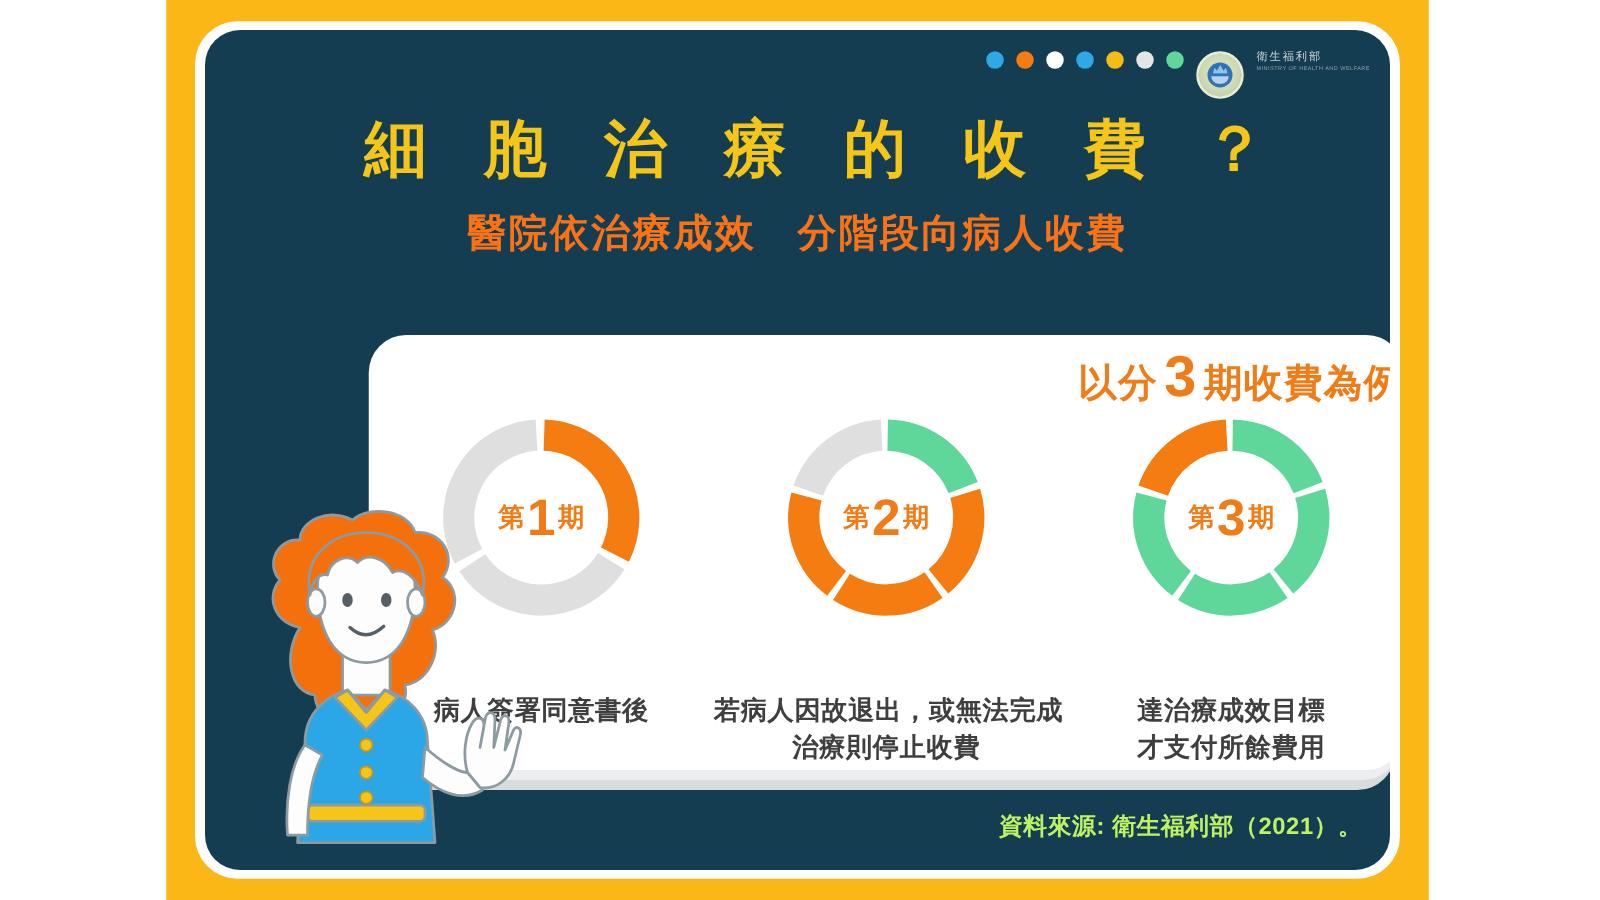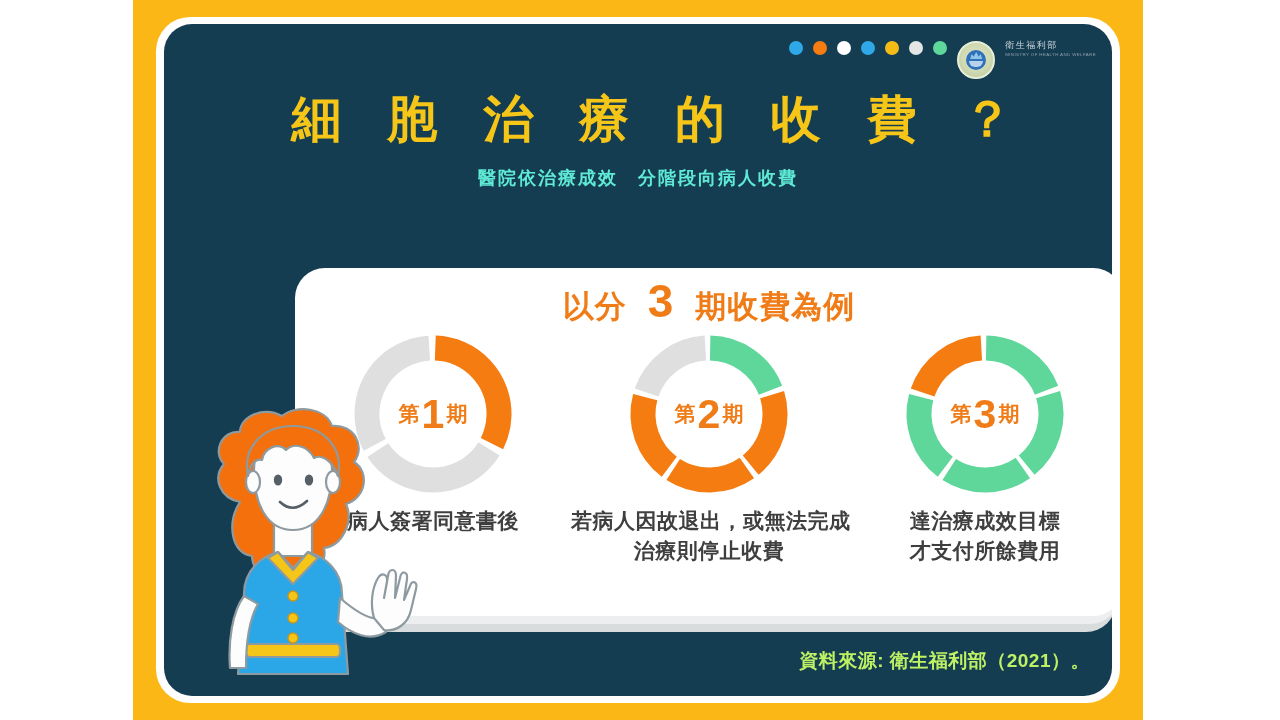--- a/index.html
+++ b/index.html
@@ -52,42 +52,42 @@
   .logo-en{font-size:4.4px;color:#8fa0ab;letter-spacing:.4px;white-space:nowrap;margin-top:3px;}
 
   
   .title{
     position:absolute;left:0;top:62px;width:976px;text-align:center;
     font-size:50px;font-weight:bold;color:#F5C518;letter-spacing:16px;
     text-indent:16px;white-space:nowrap;
   }
   .subtitle{
     position:absolute;left:0;top:142px;width:948px;text-align:center;
-    font-size:18px;font-weight:bold;color:#5eead4;letter-spacing:2px;
+    font-size:31px;font-weight:bold;color:#f97316;letter-spacing:2px;
     white-space:nowrap;
   }
 
   
   .card-shadow2{
     position:absolute;left:140px;top:256px;width:812px;height:352px;
     background:#d9dcdd;border-radius:30px;
   }
   .card-shadow1{
     position:absolute;left:136px;top:250px;width:820px;height:350px;
     background:#eceeef;border-radius:30px;
   }
   .card{
     position:absolute;left:131px;top:244px;width:828px;height:348px;
     background:#ffffff;border-radius:30px;
   }
 
   .card-heading{
     position:absolute;left:0;top:10px;width:828px;text-align:center;
     white-space:nowrap;color:#F07C18;font-weight:bold;font-size:31px;
-    letter-spacing:1px;display:flex;align-items:baseline;justify-content:center;gap:16px;
+    letter-spacing:1px;display:flex;align-items:baseline;justify-content:flex-end;
   }
   .card-heading .big-num{font-size:46px;line-height:1;margin:0 5px;font-weight:bold;}
 
   
   .donuts{
     position:absolute;left:0;top:62px;width:828px;height:170px;
     display:flex;justify-content:space-around;align-items:flex-start;
   }
   .donut-wrap{width:176px;display:flex;justify-content:center;}
   .donut{position:relative;width:168px;height:168px;}
@@ -100,21 +100,21 @@
   .donut-label .lbl-s{font-size:21px;}
   .donut-label .lbl-n{font-size:41px;line-height:1;margin:0 2px;}
 
   
   .captions{
     position:absolute;left:0;top:238px;width:828px;
     display:flex;justify-content:space-around;align-items:flex-start;
   }
   .caption{
     width:276px;text-align:center;color:#3f3f3f;
-    font-size:21px;font-weight:bold;line-height:1.42;letter-spacing:.5px;
+    font-size:21px;font-weight:bold;line-height:1.42;letter-spacing:.5px;margin-top:48px;
   }
   .caption div{white-space:nowrap;}
 
   
   .source{
     position:absolute;right:22px;bottom:22px;color:#bef264;
     font-size:19px;font-weight:bold;white-space:nowrap;letter-spacing:.5px;
   }
 
   

